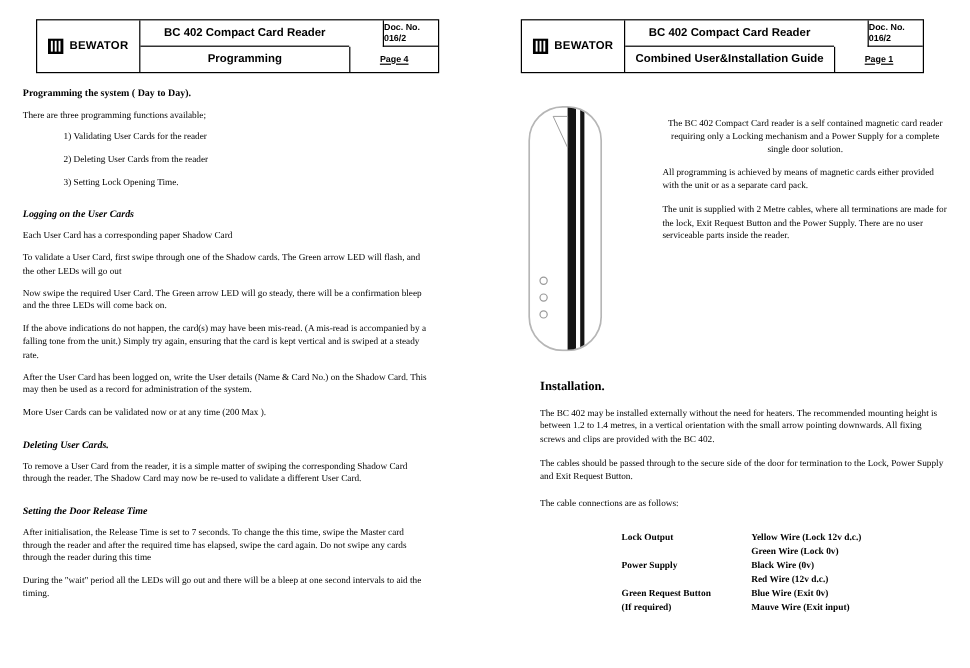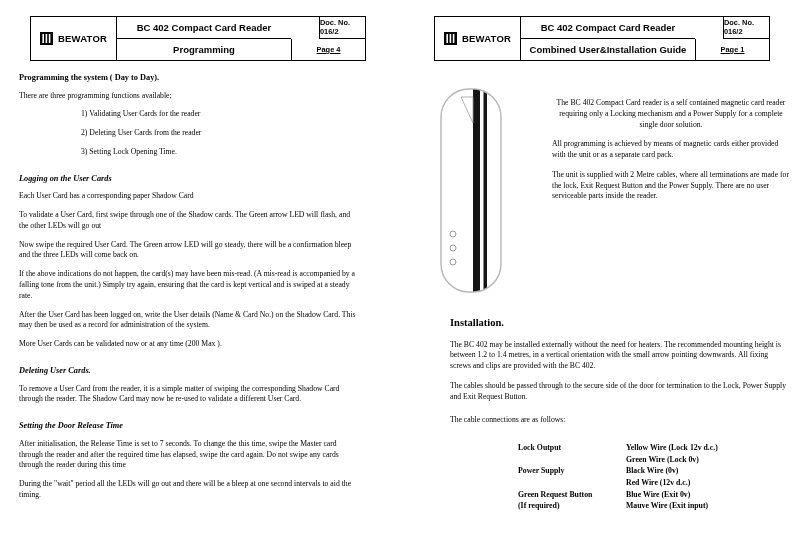--- a/index.html
+++ b/index.html
@@ -27,21 +27,21 @@
   .cell-doc-bottom { grid-column:3; grid-row:2; border-left:1px solid #000;
     display:flex; align-items:center; justify-content:center; font-weight:bold; font-size:7.4px;text-decoration:underline; }
 
   
   .content-left { position:absolute; left:19px; top:72px; width:338px;
     font-size:7.7px; line-height:1.4; }
   .h { font-weight:bold; font-size:8.3px; }
   .content-left p { margin-top:8px; }
   .content-left .h + p { margin-top:7px; }
   .content-left .intro { margin-top:3px; }
-  .list-item { margin-left:62px; margin-top:12px; }
+  .list-item { margin-left:34px; margin-top:12px; }
   .sect-gap { margin-top:15px;font-style:italic; }
 
   .intro-block { position:absolute; left:148px; top:98px; width:238px;
     font-size:7.7px; line-height:1.4; }
   .intro-block p { margin-top:9px; }
   .intro-block p:first-child { margin-top:0;text-align:center; }
 
   .install-block { position:absolute; left:46px; top:316px; width:338px;
     font-size:7.7px; line-height:1.4; }
   .install-heading { font-weight:bold; font-size:10.5px; }

